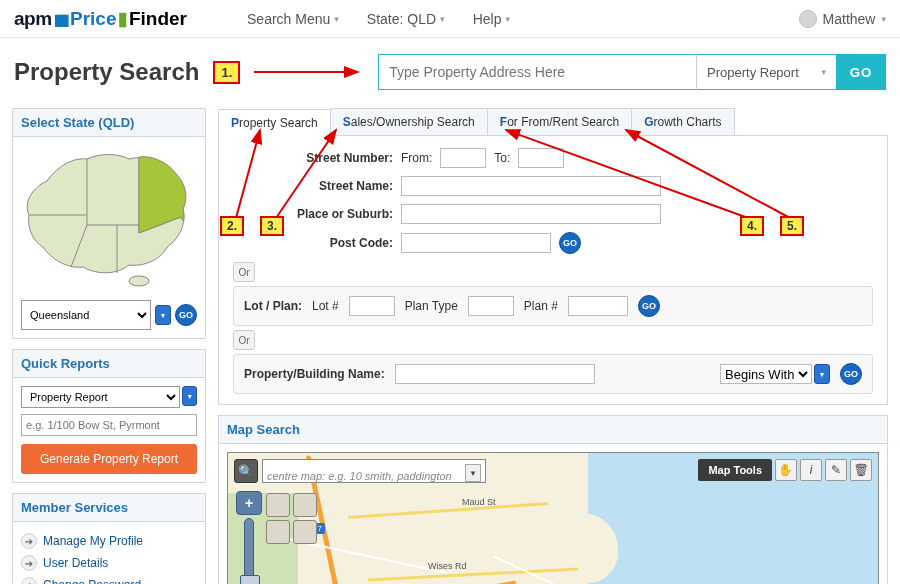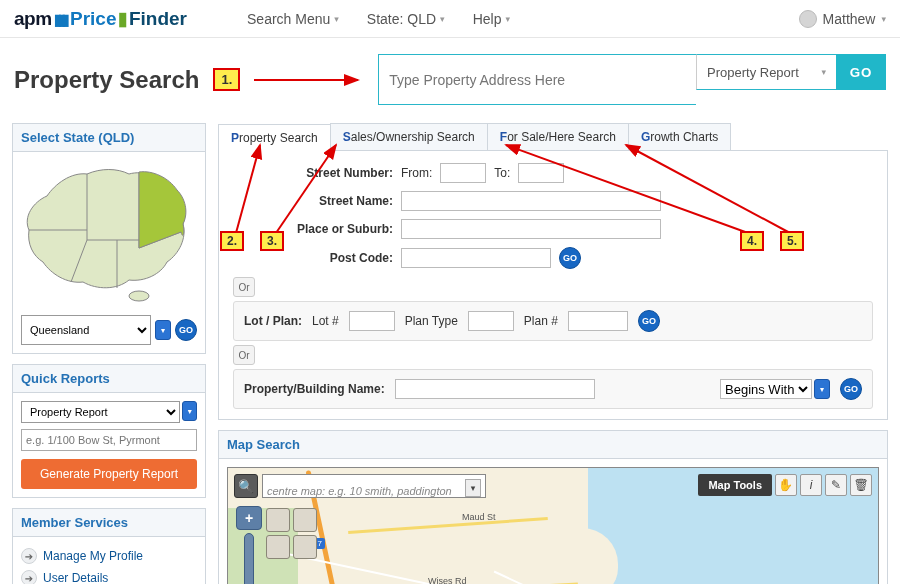--- a/index.html
+++ b/index.html
@@ -6,34 +6,34 @@
   body { font-family: Arial, Helvetica, sans-serif; font-size: 12px; color:#333; background:#fff; width:900px; }
   a { color:#0b5394; text-decoration:none; }
 
   
   .topbar { display:flex; align-items:center; padding:6px 14px; border-bottom:1px solid #e6e6e6; height:38px; }
   .logo { display:flex; align-items:baseline; font-size:19px; font-weight:400; }
   .logo .apm { color:#0f172a; font-weight:700; letter-spacing:-0.5px; }
   .logo .bars { color:#1178c0; font-size:16px; letter-spacing:-5px; margin-left:2px; margin-right:5px;}
   .logo .price { color:#1178c0; font-weight:700; }
   .logo .pin   { color:#6aa827; margin:0 1px;}
-  .logo .finder{ color:#0c4a6e; font-weight:700;text-align:right; }
+  .logo .finder{ color:#000000; font-weight:700;text-align:right; }
   .topmenu { display:flex; gap:28px; margin-left:60px; color:#555; font-size:14px;}
   .topmenu .mitem { display:flex; align-items:center; gap:4px; cursor:pointer;}
   .caret { font-size:9px; color:#999;}
   .userbox { margin-left:auto; display:flex; align-items:center; gap:6px; color:#555; font-size:14px;}
   .avatar { width:18px; height:18px; border-radius:50%; background:#d5d5d5; border:1px solid #bbb;}
 
   
   .hero { display:flex; align-items:center; padding:16px 14px 18px; gap:14px; }
   .hero h1 { font-size:24px; color:#3b3b3b; font-weight:700; }
   .hero .ann { background:#ffed4d; border:2px solid #d00; padding:2px 6px; font-weight:700; font-size:13px;}
   .arrow1 { flex:0 0 auto; }
   .addr-wrap { flex:1; display:flex; }
-  .addr-input { flex:1; height:51px; border:1px solid #29b6c9; border-right:none; padding:12px 10px; font-size:14px; color:#888;}
+  .addr-input { flex:1; height:36px; border:1px solid #29b6c9; border-right:none; padding:12px 10px; font-size:14px; color:#888;}
   .report-sel { width:140px; height:36px; border:1px solid #29b6c9; border-left:1px solid #ccc; border-right:none; display:flex; align-items:center; justify-content:space-between; padding:0 10px; font-size:13px; color:#555;}
   .go-btn { width:50px; height:36px; background:#20b7c9; color:#fff; border:none; font-weight:700; letter-spacing:1px;}
 
   
   .bodywrap { display:flex; gap:12px; padding:0 12px 12px; }
   .leftcol { width:194px; display:flex; flex-direction:column; gap:10px;}
   .rightcol { flex:1; display:flex; flex-direction:column; gap:10px;}
 
   .panel { border:1px solid #cfd6dd; background:#fff; }
   .panel-h { background:#f4f7fa; border-bottom:1px solid #cfd6dd; padding:6px 8px; color:#2572b5; font-weight:700; font-size:13px;}
@@ -221,21 +221,21 @@
     </svg>
     <span class="ann-abs" style="left:2px; top:108px;">2.</span>
     <span class="ann-abs" style="left:42px; top:108px;">3.</span>
     <span class="ann-abs" style="left:522px; top:108px;">4.</span>
     <span class="ann-abs" style="left:562px; top:108px;">5.</span>
 
     <div>
       <div class="tabbar">
         <div class="tab active"><span class="u">P</span><span>roperty Search</span></div>
         <div class="tab"><span class="u">S</span><span>ales/Ownership Search</span></div>
-        <div class="tab"><span class="u">F</span><span>or Sale/Here Search</span></div>
+        <div class="tab"><span class="u">F</span><span>or From/Rent Search</span></div>
         <div class="tab"><span class="u">G</span><span>rowth Charts</span></div>
       </div>
       <div class="formbox">
         <div class="frow">
           <div class="flabel">Street Number:</div>
           <span>From:</span>
           <input class="finput w40" style="">
           <span>To:</span>
           <input class="finput w40" style="">
         </div>

